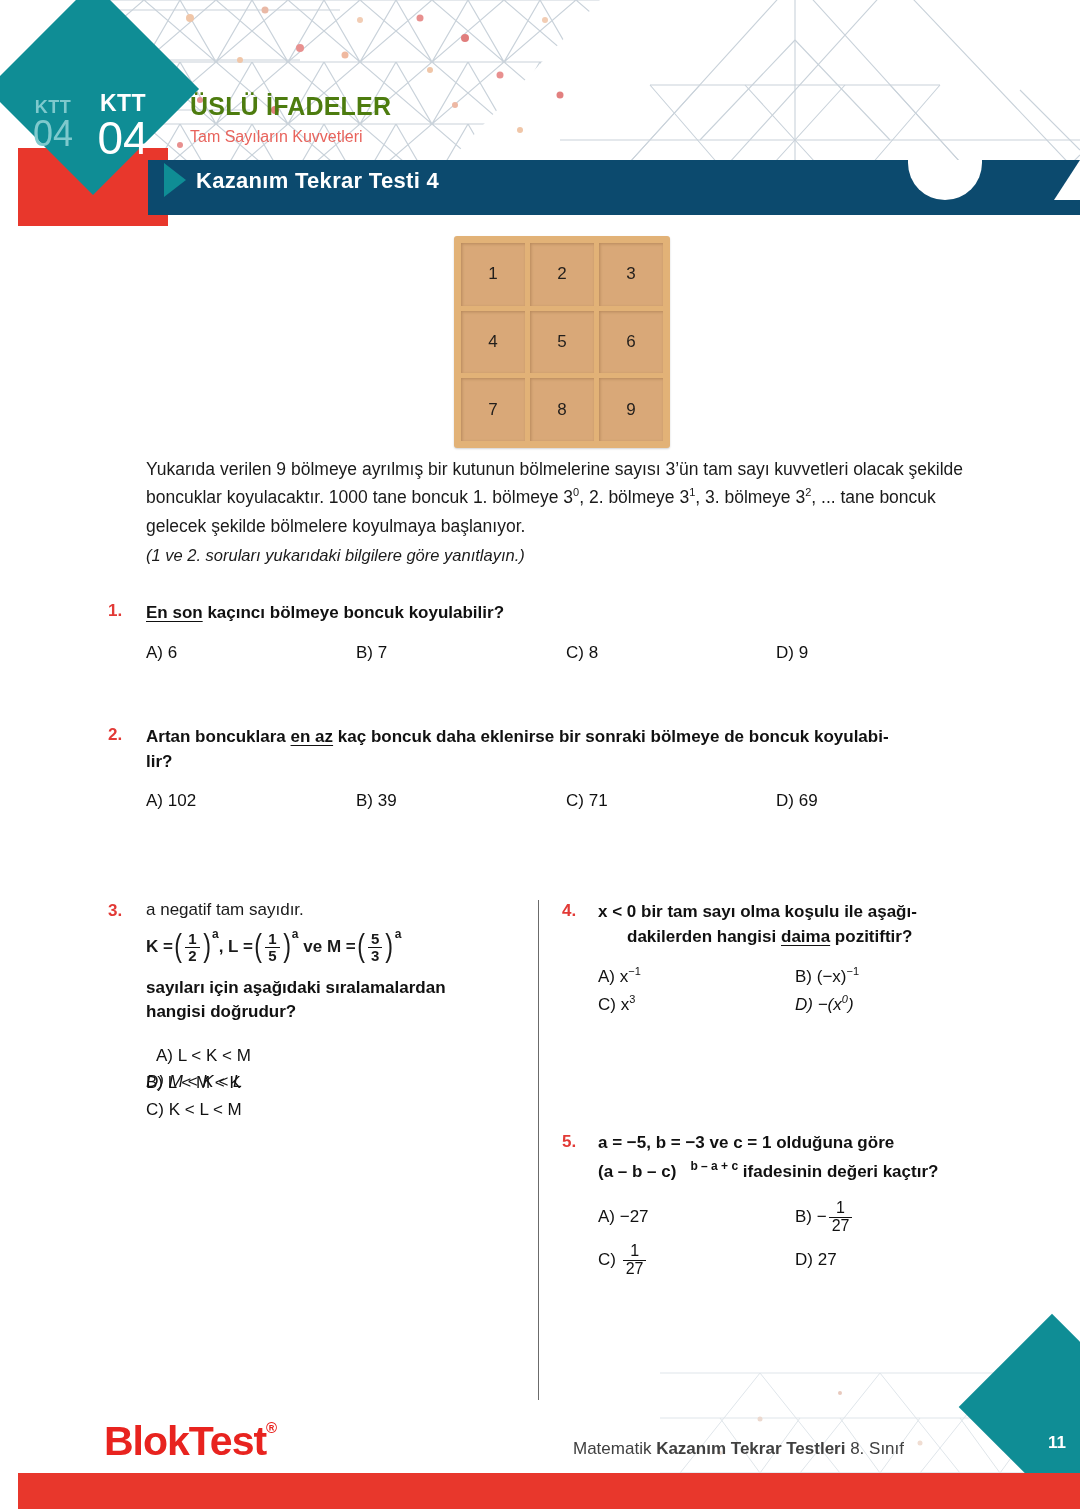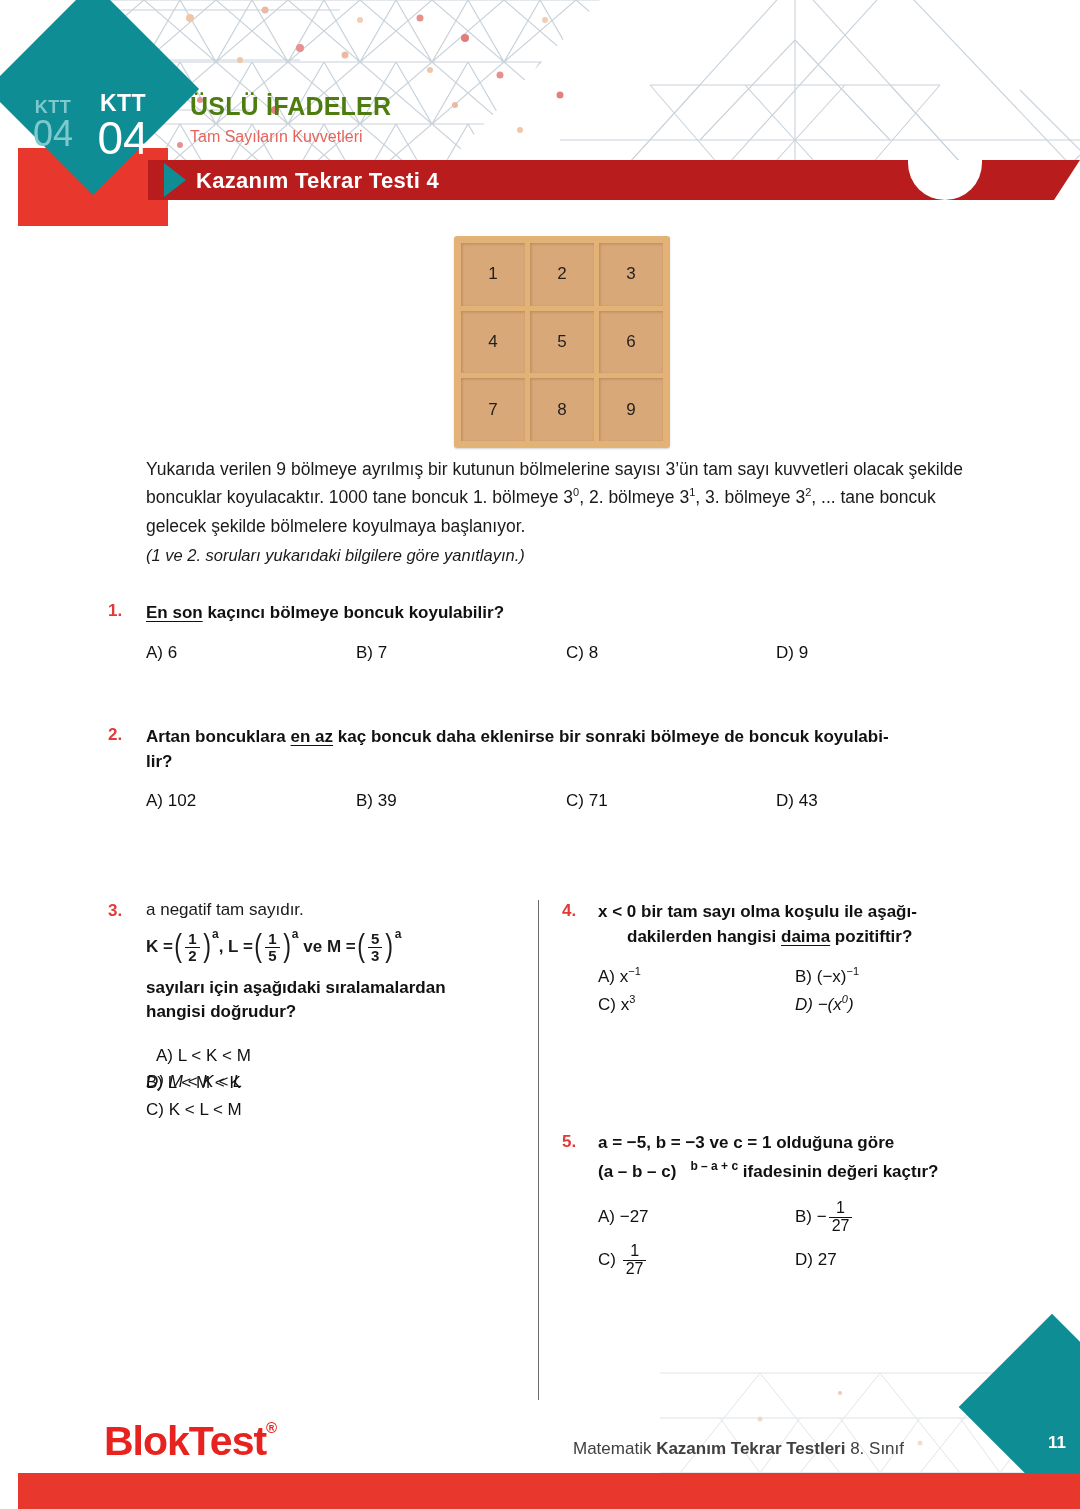--- a/index.html
+++ b/index.html
@@ -14,22 +14,22 @@
   #header{position:absolute;left:0;top:0;width:1080px;height:235px;overflow:hidden;}
   #header-pattern{position:absolute;left:0;top:0;width:1080px;height:235px;}
   .red-tri-under{
     position:absolute;left:18px;top:148px;
     width:150px;height:78px;
     background:#e8372c;
     clip-path:polygon(0 0,100% 0,100% 100%,0 100%);
   }
 
   #red-banner{
-    position:absolute;left:148px;top:160px;width:932px;height:40px;
-    background:#b91c1c;
+    position:absolute;left:148px;top:160px;width:932px;height:55px;
+    background:#0c4a6e;
   }
   #red-banner .notch{
     position:absolute;right:98px;top:0;width:74px;height:40px;
     background:#ffffff;
     border-radius:0 0 37px 37px;
   }
   #red-banner .slant{
     position:absolute;right:0;top:0;width:26px;height:40px;
     background:#ffffff;
     clip-path:polygon(100% 0,100% 100%,0 100%);
@@ -285,21 +285,21 @@
 <div class="opt" style="left:566px;top:643px;"><span>C)</span>&nbsp;<span>8</span></div>
 <div class="opt" style="left:776px;top:643px;"><span>D)</span>&nbsp;<span>9</span></div>
 
 <div class="q-num" style="left:108px;top:725px;">2.</div>
 <div class="q-text" style="left:146px;top:725px;width:808px;"><span>Artan boncuklara </span><u>en az</u><span> kaç boncuk daha eklenirse bir sonraki bölmeye de boncuk koyulabi-</span></div>
 <div class="q-text" style="left:146px;top:750px;">lir?</div>
 
 <div class="opt" style="left:146px;top:791px;"><span>A)</span>&nbsp;<span>102</span></div>
 <div class="opt" style="left:356px;top:791px;"><span>B)</span>&nbsp;<span>39</span></div>
 <div class="opt" style="left:566px;top:791px;"><span>C)</span>&nbsp;<span>71</span></div>
-<div class="opt" style="left:776px;top:791px;"><span>D)</span>&nbsp;<span>43</span></div>
+<div class="opt" style="left:776px;top:791px;"><span>D)</span>&nbsp;<span>69</span></div>
 
 <div id="col-divider"></div>
 
 <div class="q-num" style="left:108px;top:901px;">3.</div>
 <div style="position:absolute;left:146px;top:900px;font-size:17px;">a negatif tam sayıdır.</div>
 
 <div style="position:absolute;left:146px;top:930px;font-size:17px;font-weight:bold;white-space:nowrap;">
   <span>K =</span><span class="paren">(</span><span class="frac"><span class="n">1</span><span class="d">2</span></span><span class="paren">)</span><span class="pow">a</span><span>,</span>
   <span>L =</span><span class="paren">(</span><span class="frac"><span class="n">1</span><span class="d">5</span></span><span class="paren">)</span><span class="pow">a</span>
   <span>ve</span>

